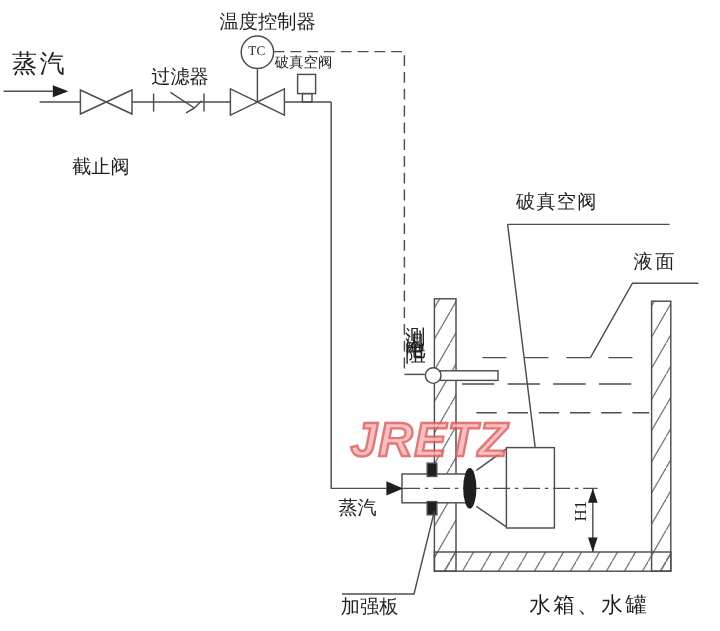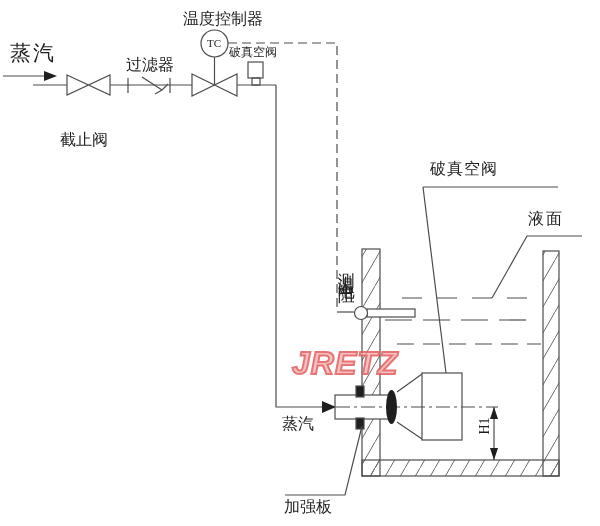--- a/index.html
+++ b/index.html
@@ -24,21 +24,21 @@
   .lbl-steam-bottom{left:282px;top:415px;font-size:16px;}
   .lbl-reinforcing{left:284px;top:498px;font-size:16px;}
   .lbl-h1{
     left:468px;top:418px;width:34px;height:16px;text-align:center;font-size:14px;
     transform:rotate(-90deg);transform-origin:center center;
   }
   .lbl-tank{left:441px;top:495px;font-size:18px;letter-spacing:2px;}
   .watermark{
     position:absolute;left:292px;top:347px;z-index:3;
     font-family:"Liberation Sans","DejaVu Sans",sans-serif;
-    font-size:32px;font-weight:bold;font-style:italic;letter-spacing:1px;
+    font-size:40px;font-weight:bold;font-style:italic;letter-spacing:1px;
     color:#f6b7b7;-webkit-text-stroke:2px #e25d5d;opacity:.85;line-height:1;
   }
 </style>
 </head>
 <body>
 
 <div id="stage">
 
   <div class="watermark">JRETZ</div>
 
@@ -145,14 +145,15 @@
   <div class="lbl lbl-filter">过滤器</div>
   <div class="lbl lbl-temp-controller">温度控制器</div>
   <div class="lbl lbl-tc">TC</div>
   <div class="lbl lbl-vacuum-breaker">破真空阀</div>
   <div class="lbl lbl-injector">破真空阀</div>
   <div class="lbl lbl-level">液面</div>
   <div class="lbl lbl-sensor">测温电阻</div>
   <div class="lbl lbl-steam-bottom">蒸汽</div>
   <div class="lbl lbl-reinforcing">加强板</div>
   <div class="lbl lbl-h1">H1</div>
+  <div class="lbl lbl-tank">水箱、水罐</div>
 
 </div>
 
 </body></html>

